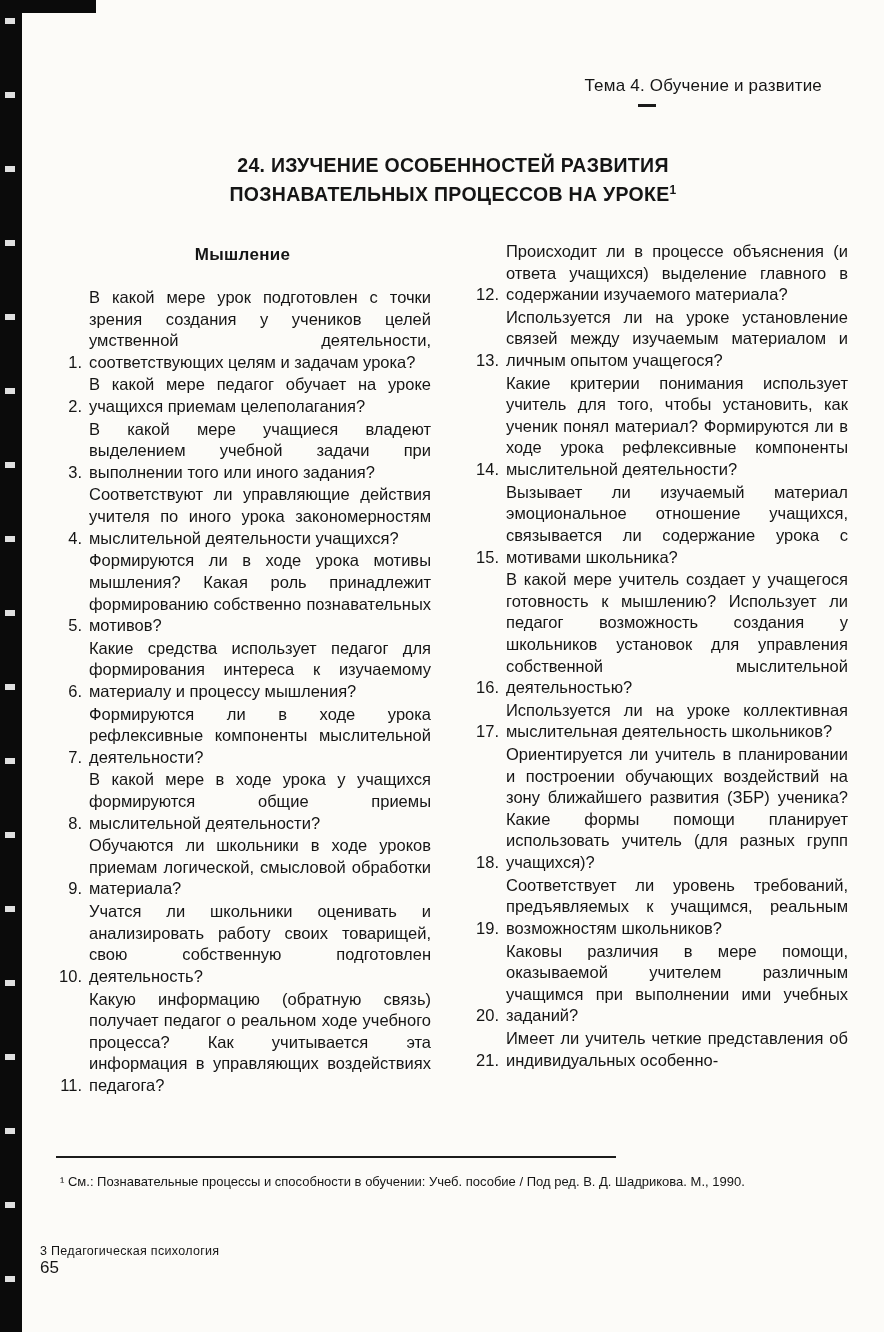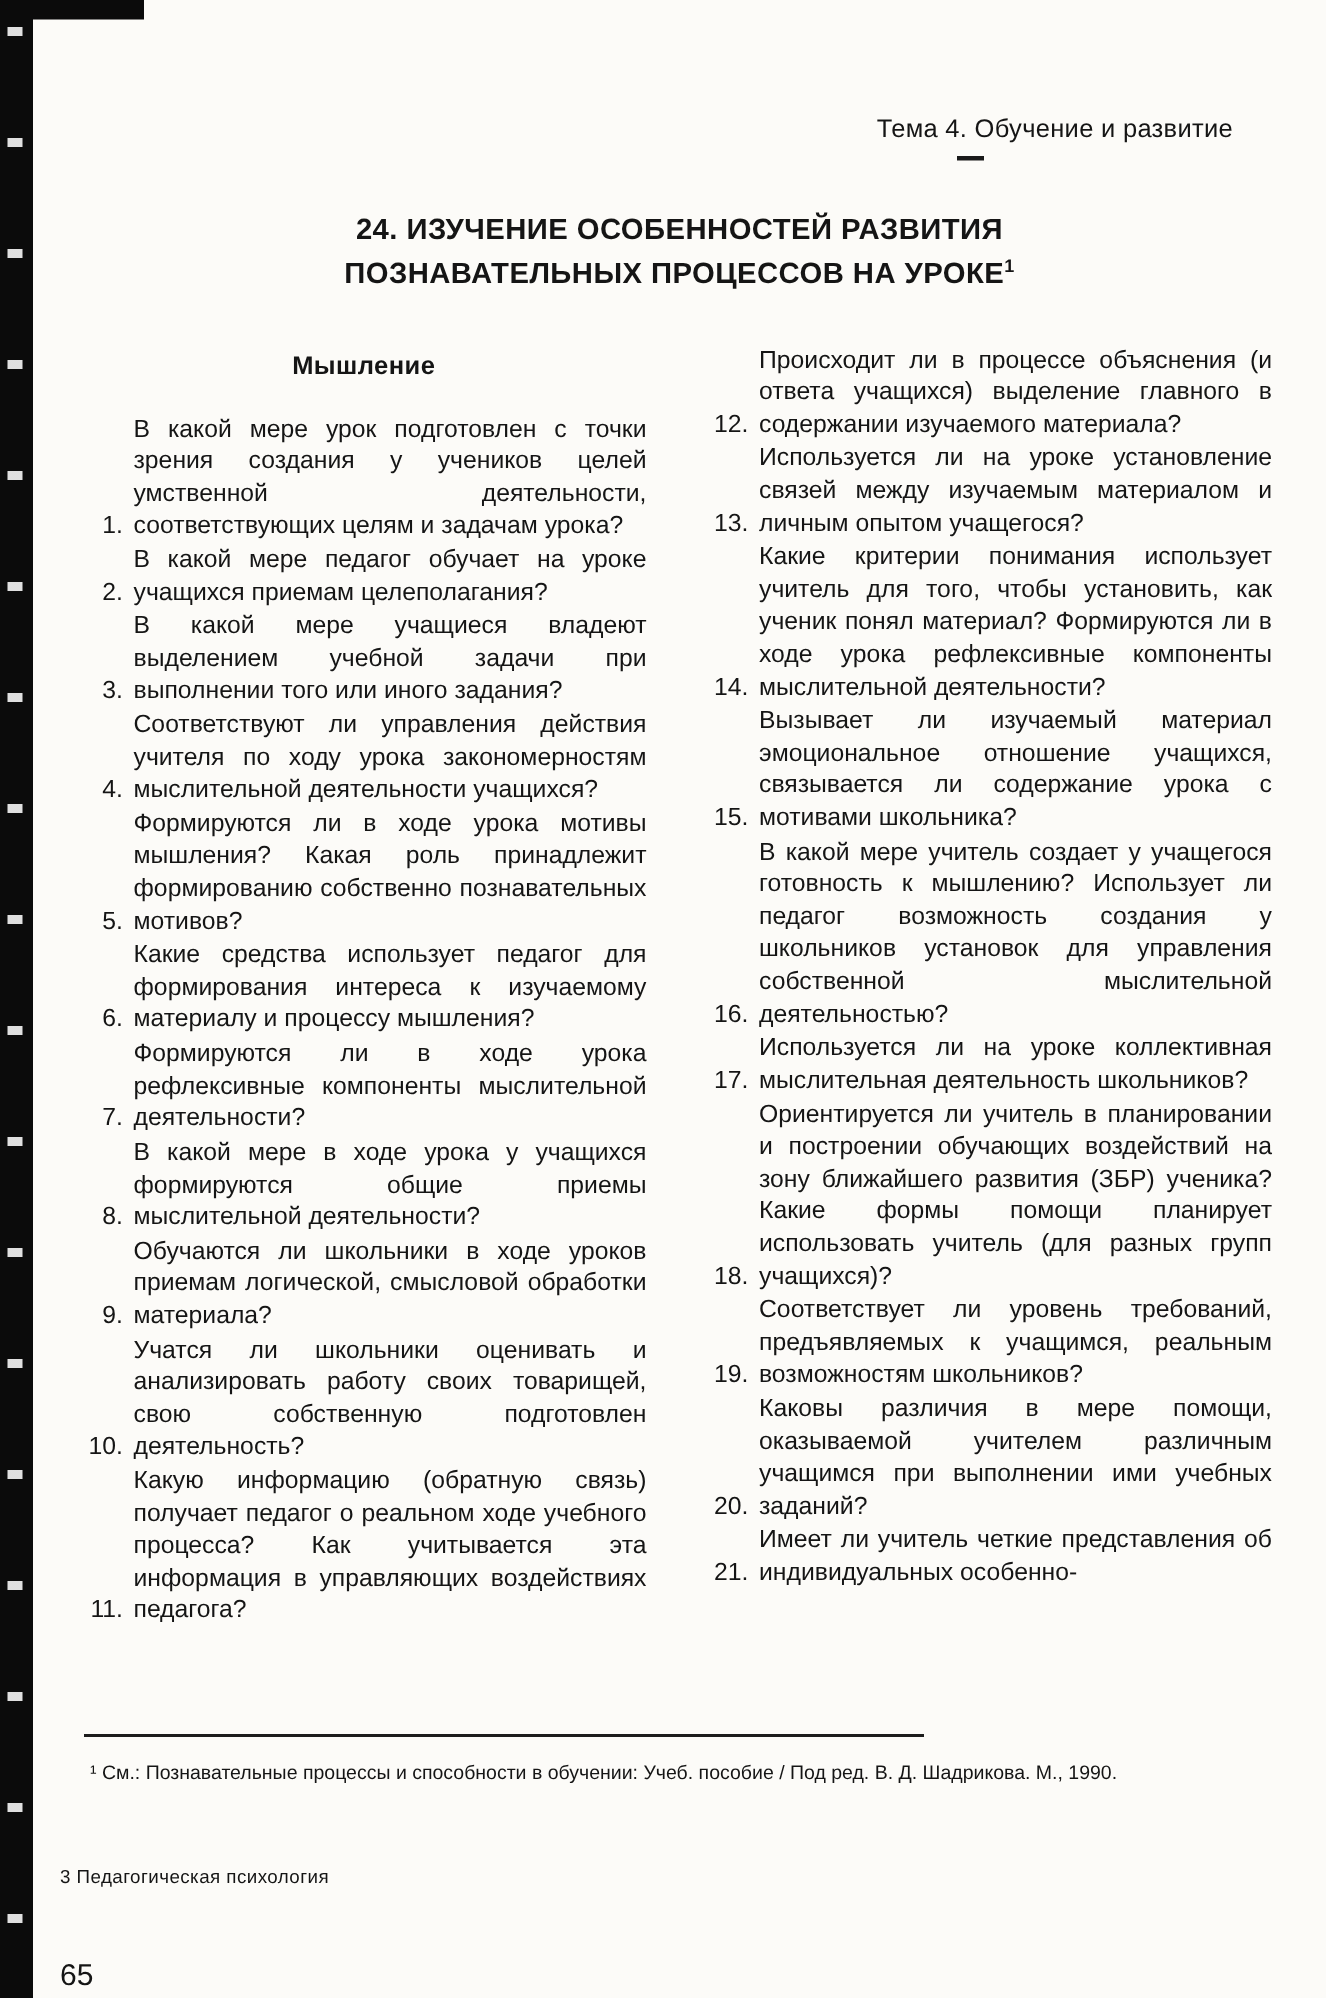--- a/index.html
+++ b/index.html
@@ -43,21 +43,21 @@
     text-align: right;
     font-size: 17px;
     letter-spacing: .2px;
   }
   .header-mark {
     width: 18px; height: 2.5px;
     background: #1a1a1a;
     margin: 8px 228px 0 auto;
   }
   .page-title {
-    margin-top: 32px;
+    margin-top: 44px;
     text-align: center;
     font-weight: bold;
     font-size: 19.5px;
     line-height: 1.5;
     letter-spacing: .3px;
   }
   .page-title sup { font-size: 12px; }
   .columns {
     display: flex;
     gap: 40px;
@@ -111,21 +111,21 @@
     top: 1244px;
     display: flex;
     justify-content: space-between;
     align-items: baseline;
     flex-direction: column;
   }
   .footer-signature {
     font-size: 12.5px;
     letter-spacing: .3px;
   }
-  .page-number { font-size: 20px; margin-top: 48px; }
+  .page-number { font-size: 17px; }
 </style>
 </head>
 <body>
 
 <div class="scan-edge"></div>
 <div class="scan-corner"></div>
 
 <div class="content">
 
   <div class="chapter-header">Тема 4. Обучение и развитие</div>
@@ -147,21 +147,21 @@
           <div class="item">
             <span class="num">2.</span>
             <span class="txt">В какой мере педагог обучает на уроке учащихся приемам целеполагания?</span>
           </div>
           <div class="item">
             <span class="num">3.</span>
             <span class="txt">В какой мере учащиеся владеют выделением учебной задачи при выполнении того или иного задания?</span>
           </div>
           <div class="item">
             <span class="num">4.</span>
-            <span class="txt">Соответствуют ли управления действия учителя по ходу урока закономерностям мыслительной деятельности учащихся?</span>
+            <span class="txt">Соответствуют ли управляющие действия учителя по иного урока закономерностям мыслительной деятельности учащихся?</span>
           </div>
           <div class="item">
             <span class="num">5.</span>
             <span class="txt">Формируются ли в ходе урока мотивы мышления? Какая роль принадлежит формированию собственно познавательных мотивов?</span>
           </div>
           <div class="item">
             <span class="num">6.</span>
             <span class="txt">Какие средства использует педагог для формирования интереса к изучаемому материалу и процессу мышления?</span>
           </div>
           <div class="item">

